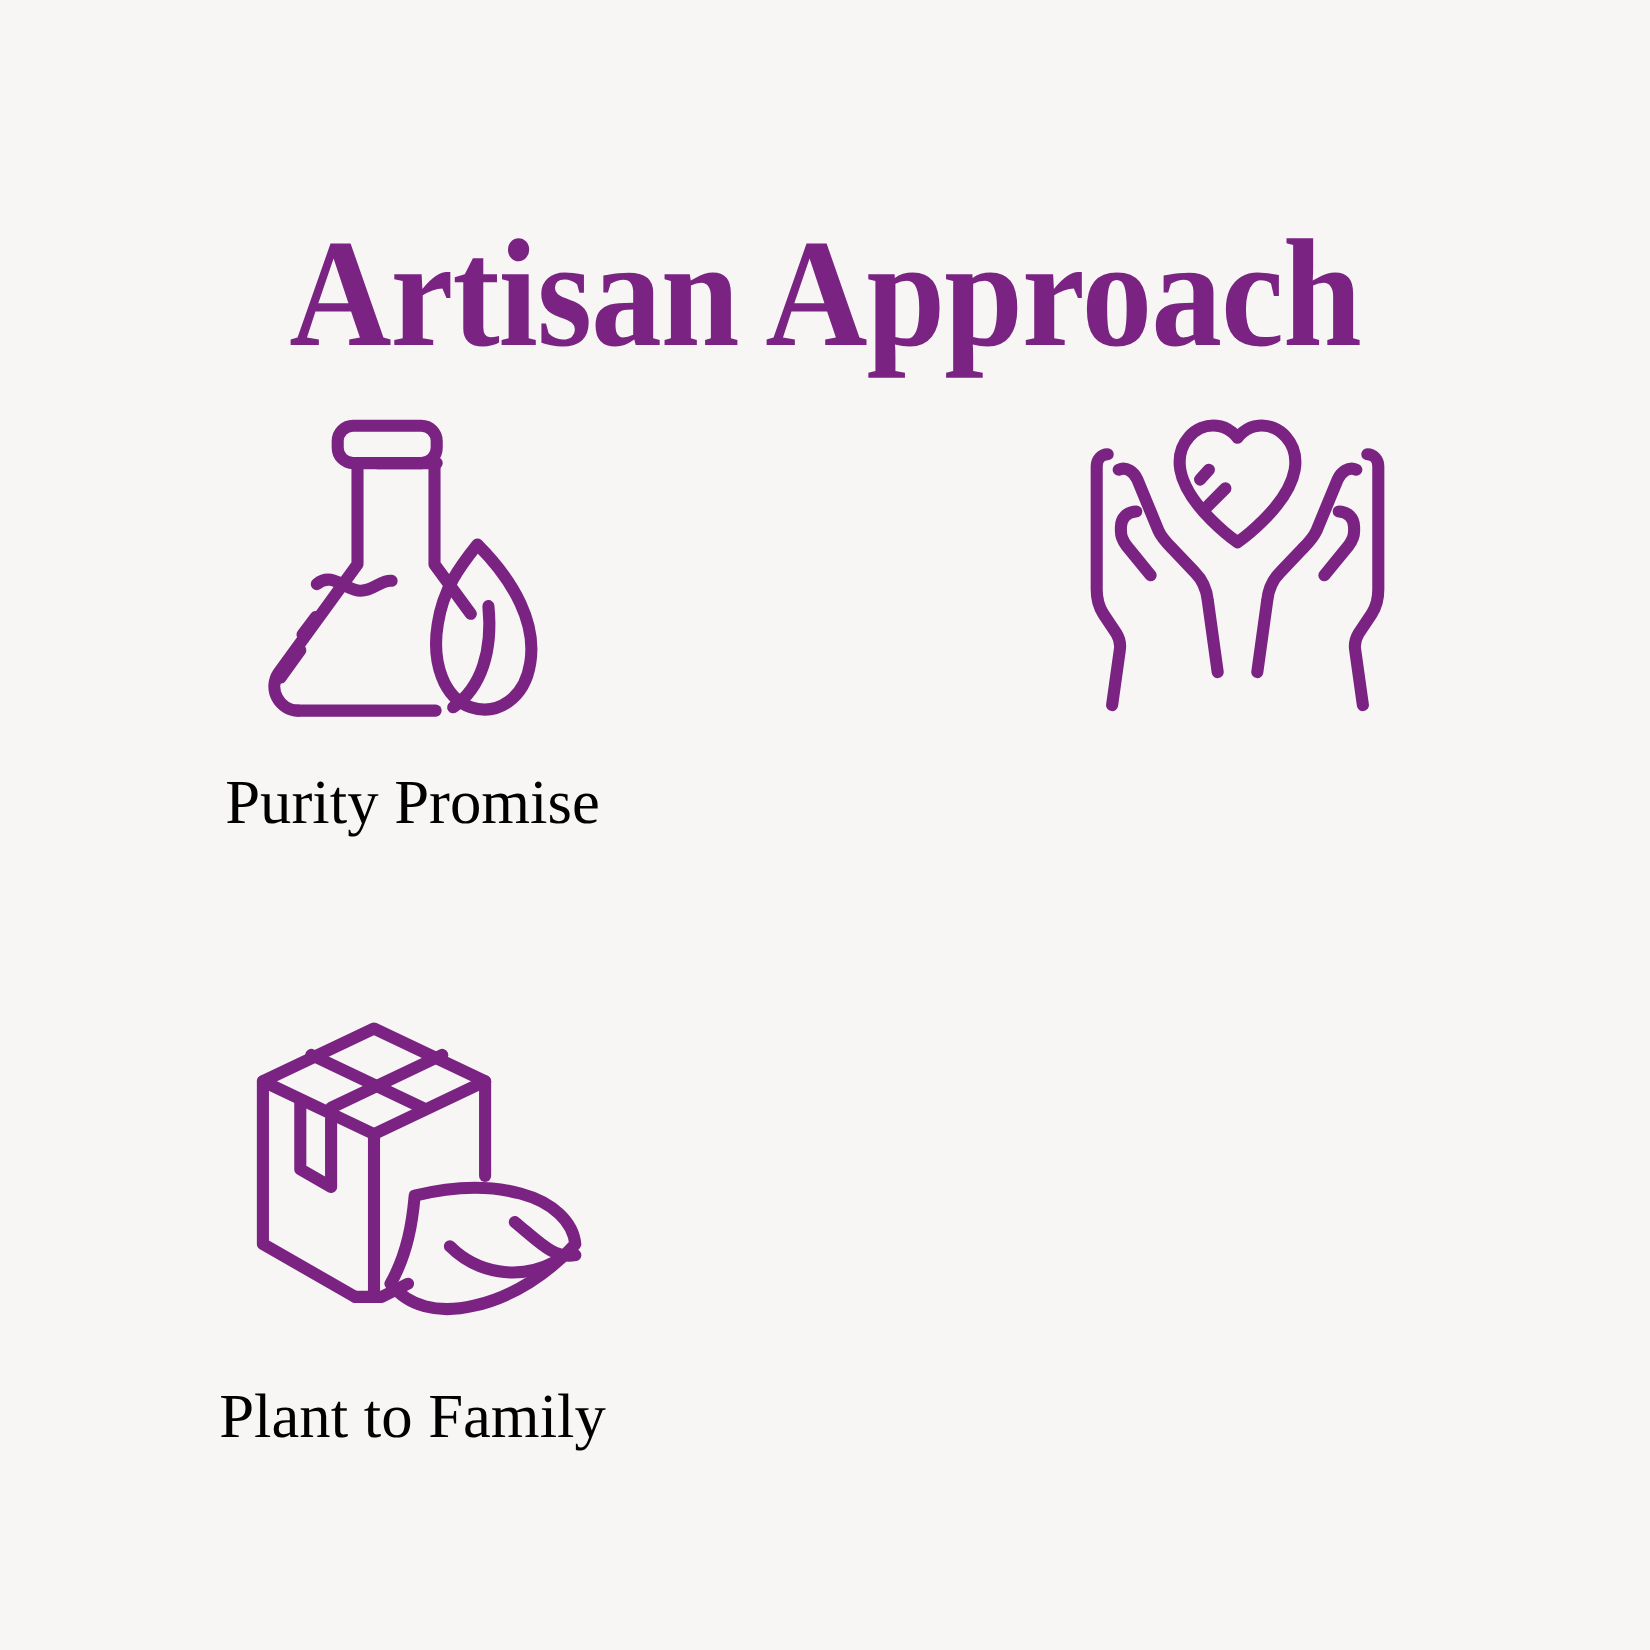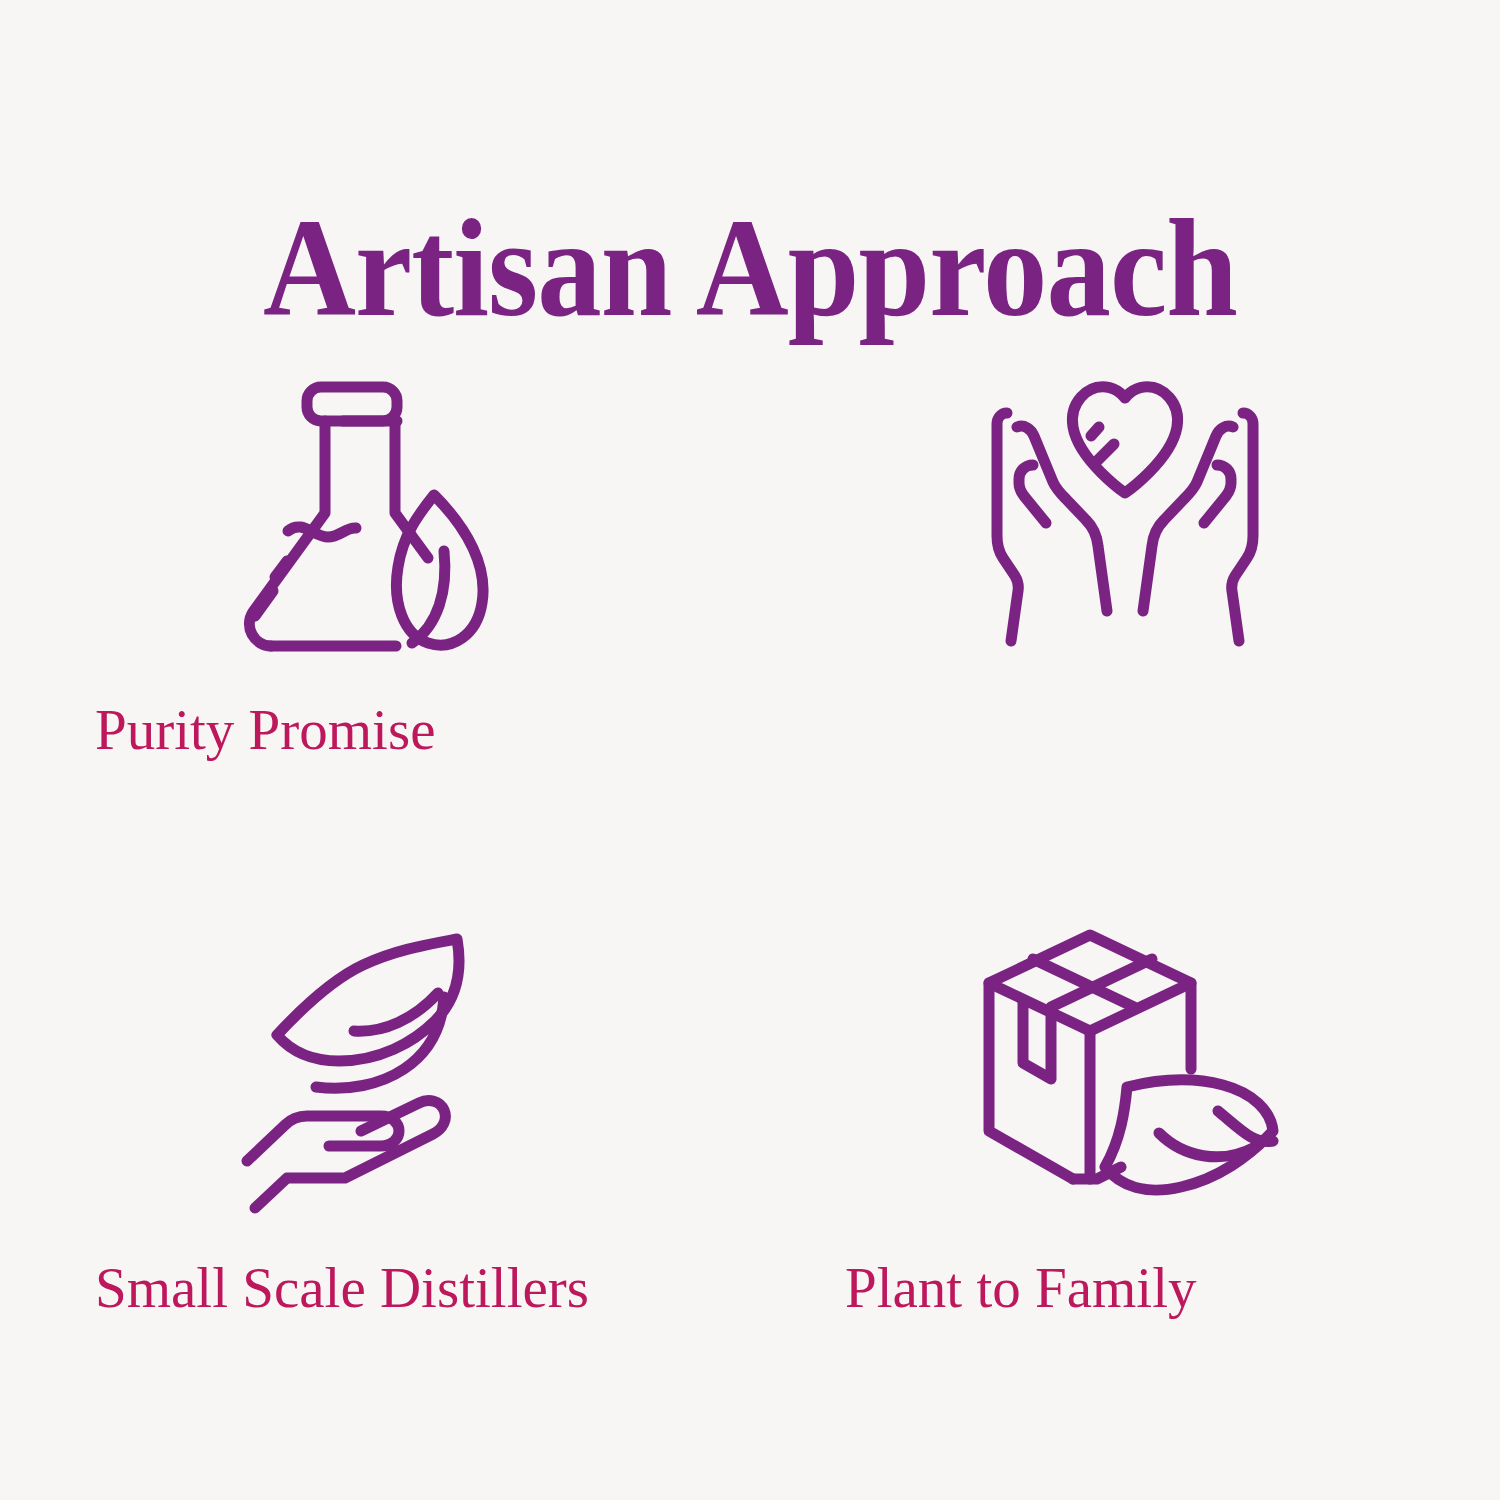--- a/index.html
+++ b/index.html
@@ -71,26 +71,26 @@
   .icon-box svg {
     width: 100%;
     height: 100%;
     display: block;
     overflow: visible;
   }
 
   .feature-label {
     margin-top: 26px;
     width: 560px;
-    text-align: left;
+    text-align: center;
     font-family: "Liberation Serif", "DejaVu Serif", serif;
     font-weight: 400;
     font-size: 57px;
     line-height: 1.08;
-    color: #be185d;
+    color: #000000;
     white-space: pre-line;
   }
 
   
   .cell.r1 .icon-box { margin-top: 10px; }
   .cell.r1 .feature-label { margin-top: 44px; }
   .cell.r2 .icon-box { margin-top: 46px; }
   .cell.r2 .feature-label { margin-top: 46px; }
 
   .cell.c1 .icon-box { transform: translateX(0px); }
@@ -152,48 +152,20 @@
 
           <path d="M42 62 c7 -3 14 2 17 9 l19 46 c3 7 8 12 13 17 l20 21 c7 7 11 16 12 26 l9 65"></path>
 
           <path d="M268 48 c6 0 10 5 10 11 v112 c0 10 -2 16 -6 22 l-12 18 c-3 5 -4 9 -3 15 l7 50"></path>
           <path d="M242 100 c8 0 14 6 14 14 v4 c0 5 -2 9 -5 13 l-22 27"></path>
           <path d="M258 62 c-7 -3 -14 2 -17 9 l-19 46 c-3 7 -8 12 -13 17 l-20 21 c-7 7 -11 16 -12 26 l-9 65"></path>
         </svg>
       </div>
     </div>
 
-    <div class="cell r2 c1">
-      <div class="icon-box">
-        <svg viewBox="0 0 300 290" fill="none" stroke="#7b2382" stroke-width="11" stroke-linecap="round" stroke-linejoin="round">
-
-          <path d="M232 18
-                   c6 34 -2 62 -22 82
-                   c-22 22 -56 40 -96 40
-                   c-30 0 -50 -12 -62 -26
-                   c26 -28 56 -56 86 -70
-                   c32 -15 62 -20 94 -26 z"></path>
-
-          <path d="M219 76 c-2 32 -16 56 -40 72 c-24 16 -56 22 -88 18"></path>
-
-          <path d="M129 110 c30 2 60 -12 84 -38"></path>
-
-          <path d="M22 240
-                   l38 -36
-                   c6 -6 13 -9 22 -9
-                   h74
-                   c11 0 18 7 18 15
-                   c0 8 -7 15 -18 15
-                   h-52"></path>
-
-          <path d="M136 210 l58 -28 c10 -5 21 -2 25 7 c4 9 -1 19 -11 24 l-88 44 h-58 l-32 30"></path>
-        </svg>
-      </div>
-      <div class="feature-label">Small Scale Distillers</div>
-    </div>
 
     <div class="cell r2 c2">
       <div class="icon-box">
         <svg viewBox="0 0 300 290" fill="none" stroke="#7b2382" stroke-width="11" stroke-linecap="round" stroke-linejoin="round">
 
           <path d="M14 62 v148 l84 48"></path>
 
           <path d="M216 62 v86"></path>
 
           <path d="M14 62 L115 14 L216 62 L115 110 Z"></path>

